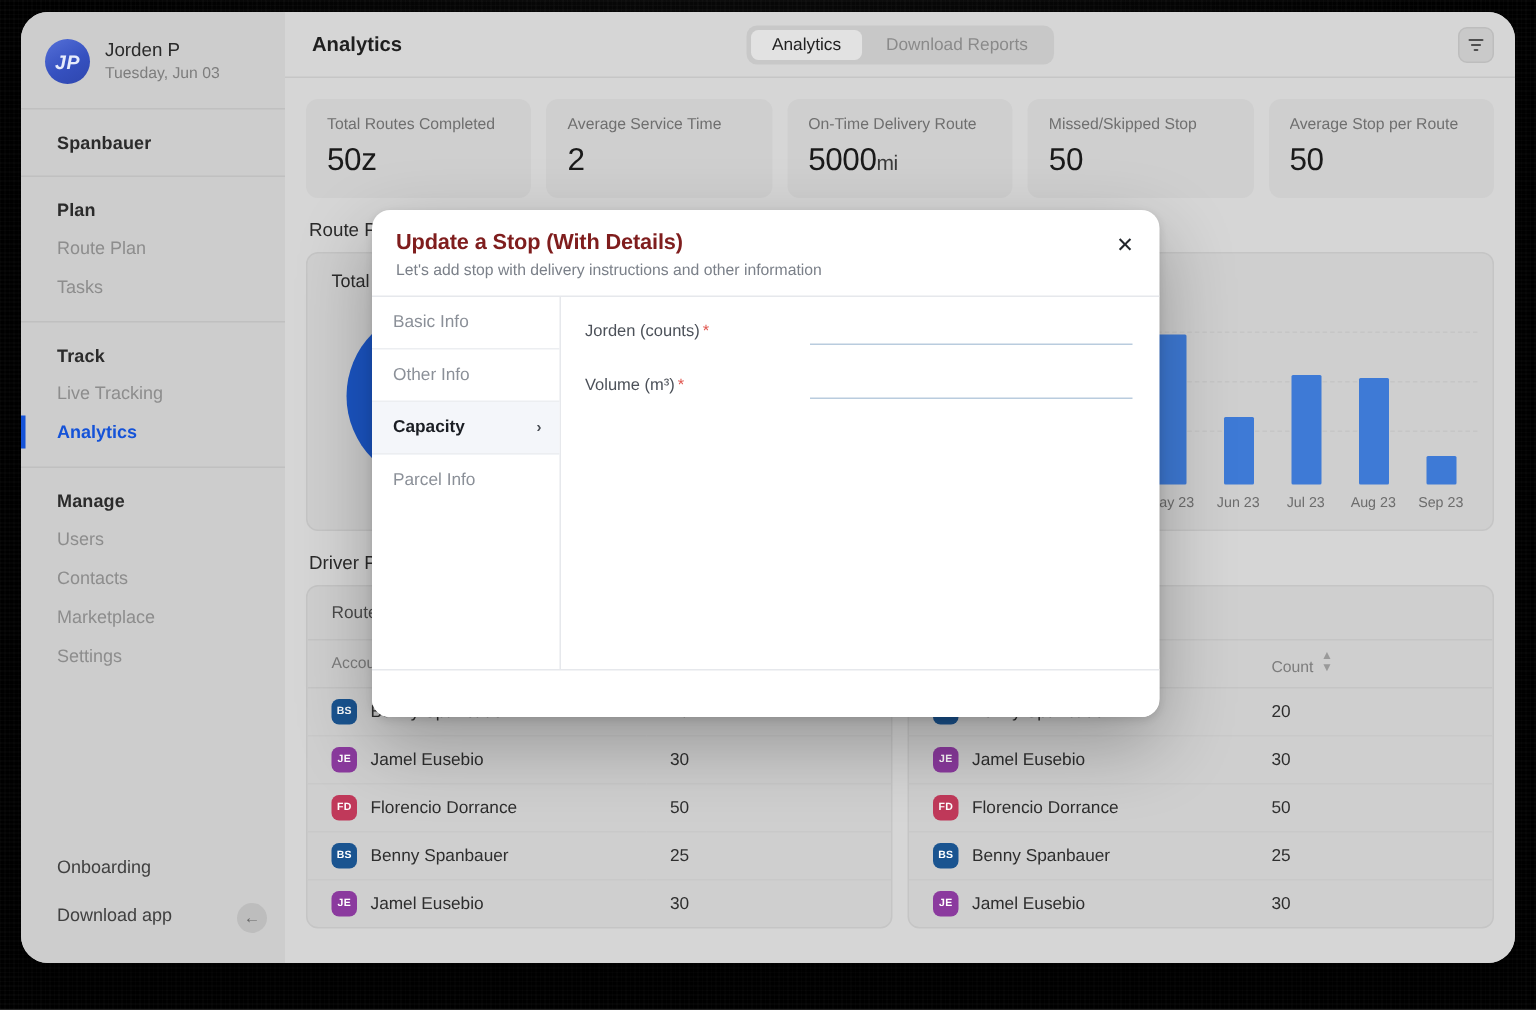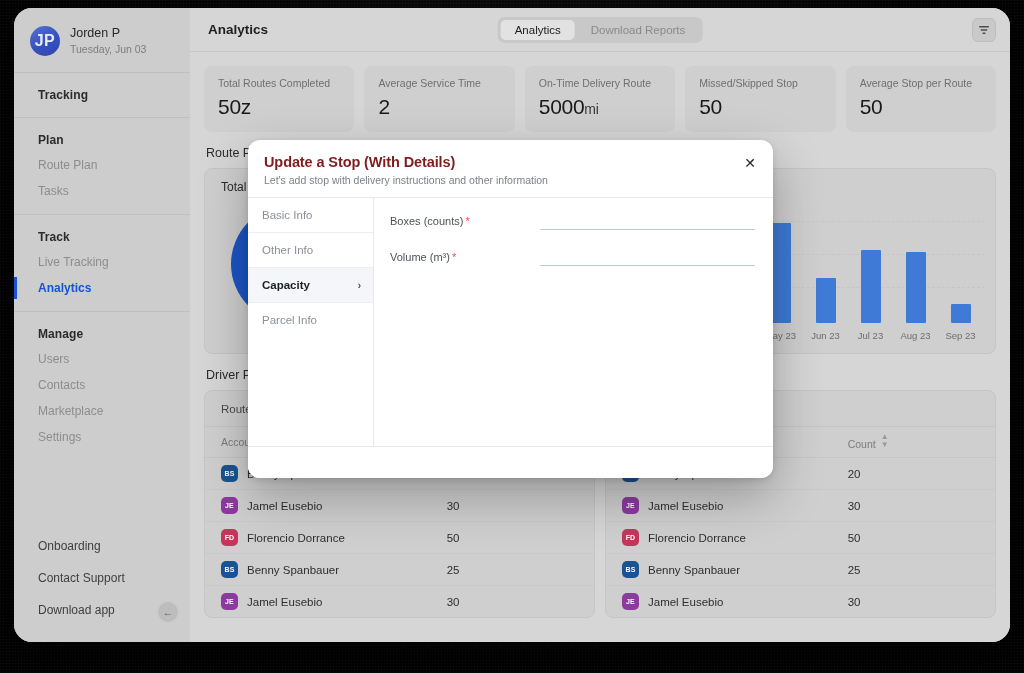--- a/index.html
+++ b/index.html
@@ -58,24 +58,24 @@
     align-items: center;
     gap: 10px;
     padding: 18px 14px 16px 16px;
   }
   .avatar {
     width: 30px; height: 30px;
     flex: 0 0 30px;
     border-radius: 50%;
     background: linear-gradient(150deg,#5570d8 0%, #3651c0 55%, #2e46ae 100%);
     color: #e7ecfb;
-    font-size: 16px;
+    font-size: 13px;
     font-weight: bold;
     letter-spacing: .4px;
-    display: flex; align-items: center; justify-content: center;
+    display: flex; align-items: center; justify-content: center; font-style: italic;
   }
   .user-name {
     font-size: 12.5px;
     color: #2a2a2a;
     line-height: 1.25;
   }
   .user-date {
     font-size: 10.5px;
     color: #7d7d7d;
     line-height: 1.25;
@@ -460,21 +460,21 @@
 
       <div class="user-block">
         <div class="avatar">JP</div>
         <div>
           <div class="user-name">Jorden P</div>
           <div class="user-date">Tuesday, Jun 03</div>
         </div>
       </div>
 
       <div class="nav-section first">
-        <div class="nav-head">Tracking</div>
+        <div class="nav-head">Spanbauer</div>
       </div>
 
       <div class="nav-section">
         <div class="nav-head">Plan</div>
         <div class="nav-item">Route Plan</div>
         <div class="nav-item">Tasks</div>
       </div>
 
       <div class="nav-section">
         <div class="nav-head">Track</div>
@@ -487,21 +487,20 @@
         <div class="nav-item">Users</div>
         <div class="nav-item">Contacts</div>
         <div class="nav-item">Marketplace</div>
         <div class="nav-item">Settings</div>
       </div>
 
       <div class="nav-spacer"></div>
 
       <div class="nav-bottom">
         <div class="nav-item">Onboarding</div>
-        <div class="nav-item">Contact Support</div>
         <div class="nav-item">Download app</div>
         <div class="collapse-btn">←</div>
       </div>
     </aside>
 
     <section id="main">
 
       <header id="topbar">
         <div id="page-title">Analytics</div>
 
@@ -749,21 +748,21 @@
               <span class="mnav-chev">›</span>
             </div>
             <div class="mnav-item">
               <span>Parcel Info</span>
             </div>
           </div>
 
           <div class="modal-form">
 
             <div class="field-row">
-              <div class="field-label"><span>Boxes (counts)</span><span class="req">*</span></div>
+              <div class="field-label"><span>Jorden (counts)</span><span class="req">*</span></div>
               <div class="field-underline"></div>
             </div>
 
             <div class="field-row">
               <div class="field-label"><span>Volume (m³)</span><span class="req">*</span></div>
               <div class="field-underline"></div>
             </div>
 
           </div>
         </div>

